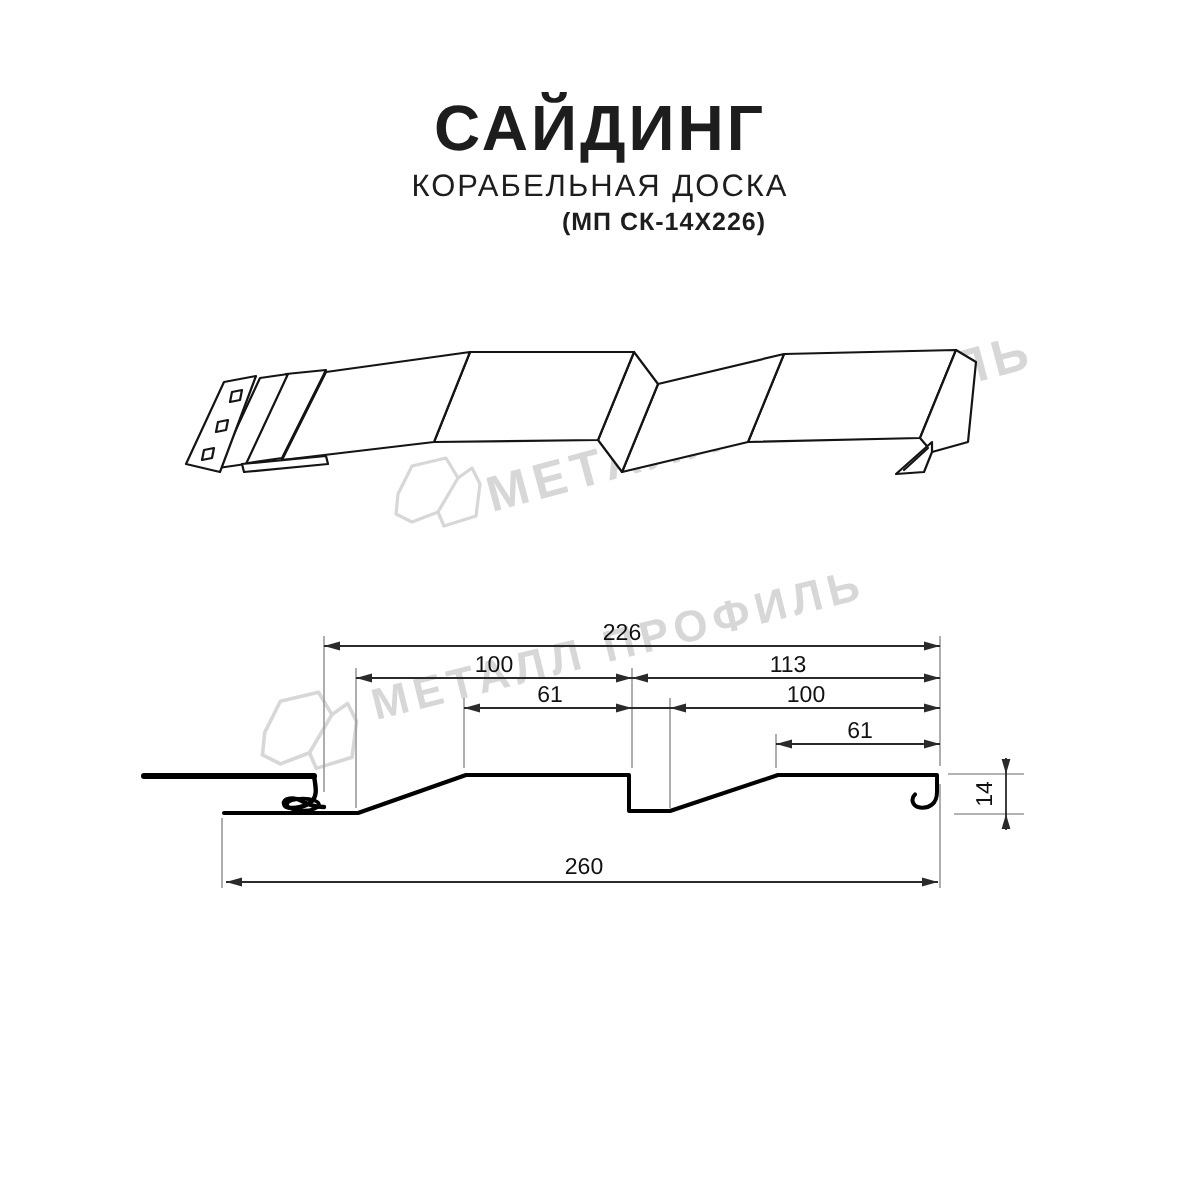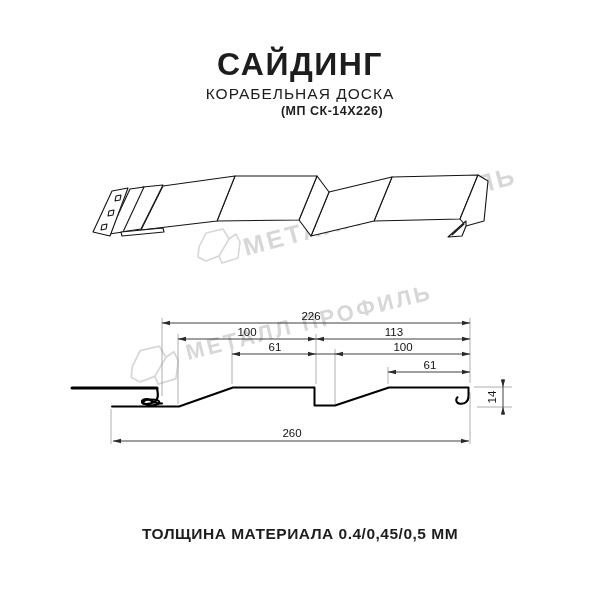--- a/index.html
+++ b/index.html
@@ -134,14 +134,13 @@
       <line x1="72" y1="388" x2="157" y2="388" stroke-width="3"></line>
 
       <path stroke-width="2.2" d="M 157,388 C 158,394 159,398.5 155,401.5 C 150,404.5 142.5,405 142,402 C 141.6,399.3 147,398.2 150.5,400.3 C 154,402.4 158,403.5 162,403.5"></path>
       <ellipse cx="151.5" cy="402.3" rx="8" ry="3" stroke-width="1.8"></ellipse>
 
       <path stroke-width="2" d="M 112,406.5 L 179,406.5 L 233,387.5 L 314.5,387.5 L 314.5,405.5 L 335,405.5 L 389,387.5 L 468.5,387.5
                L 468.5,396 C 468.5,402 464.5,404.3 460,403.8 C 456,403.3 455.3,399.3 457.5,397.2"></path>
     </g>
   </svg>
 
-  <div class="footer-note">ТОЛЩИНА МАТЕРИАЛА 0.4/0,45/0,5 ММ</div>
 </div>
 
 </body></html>

